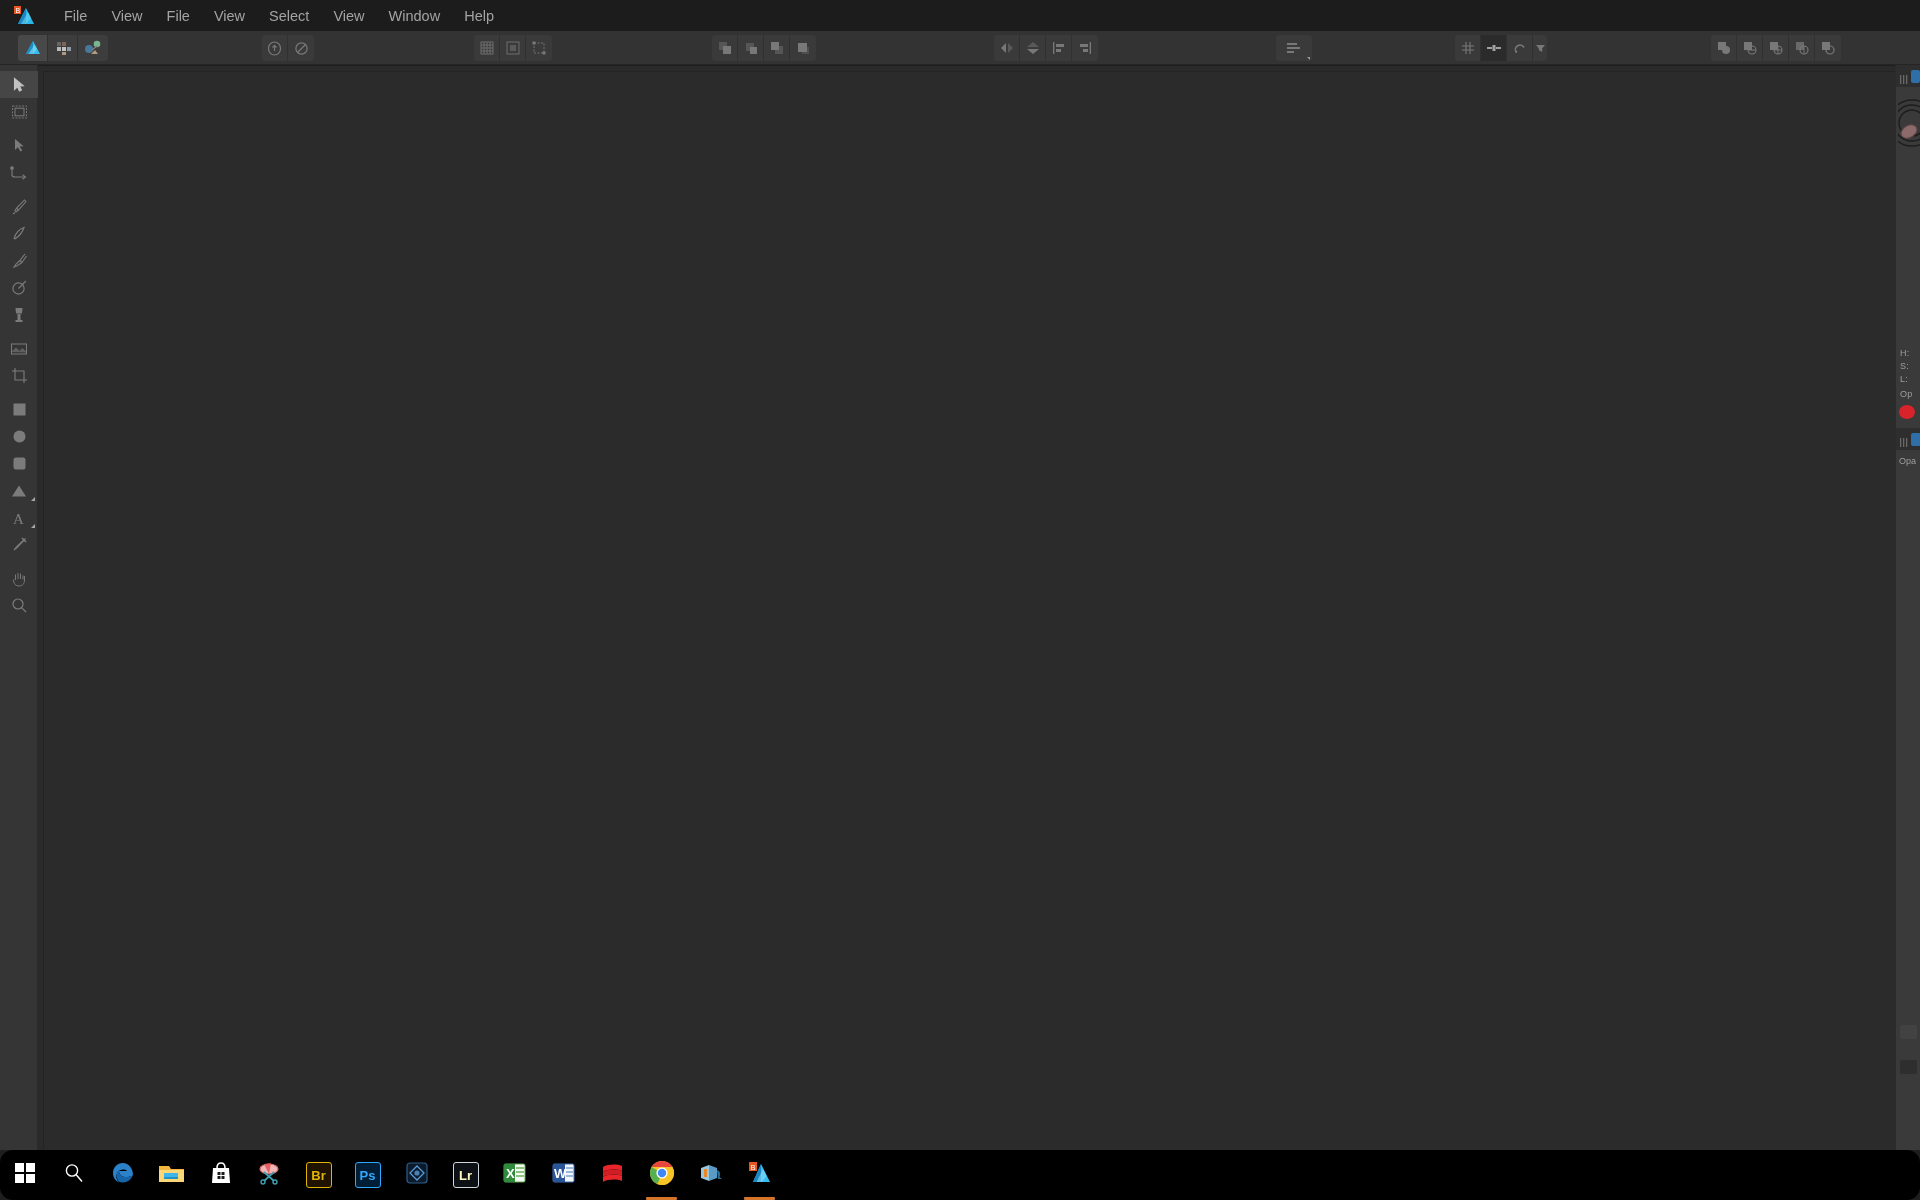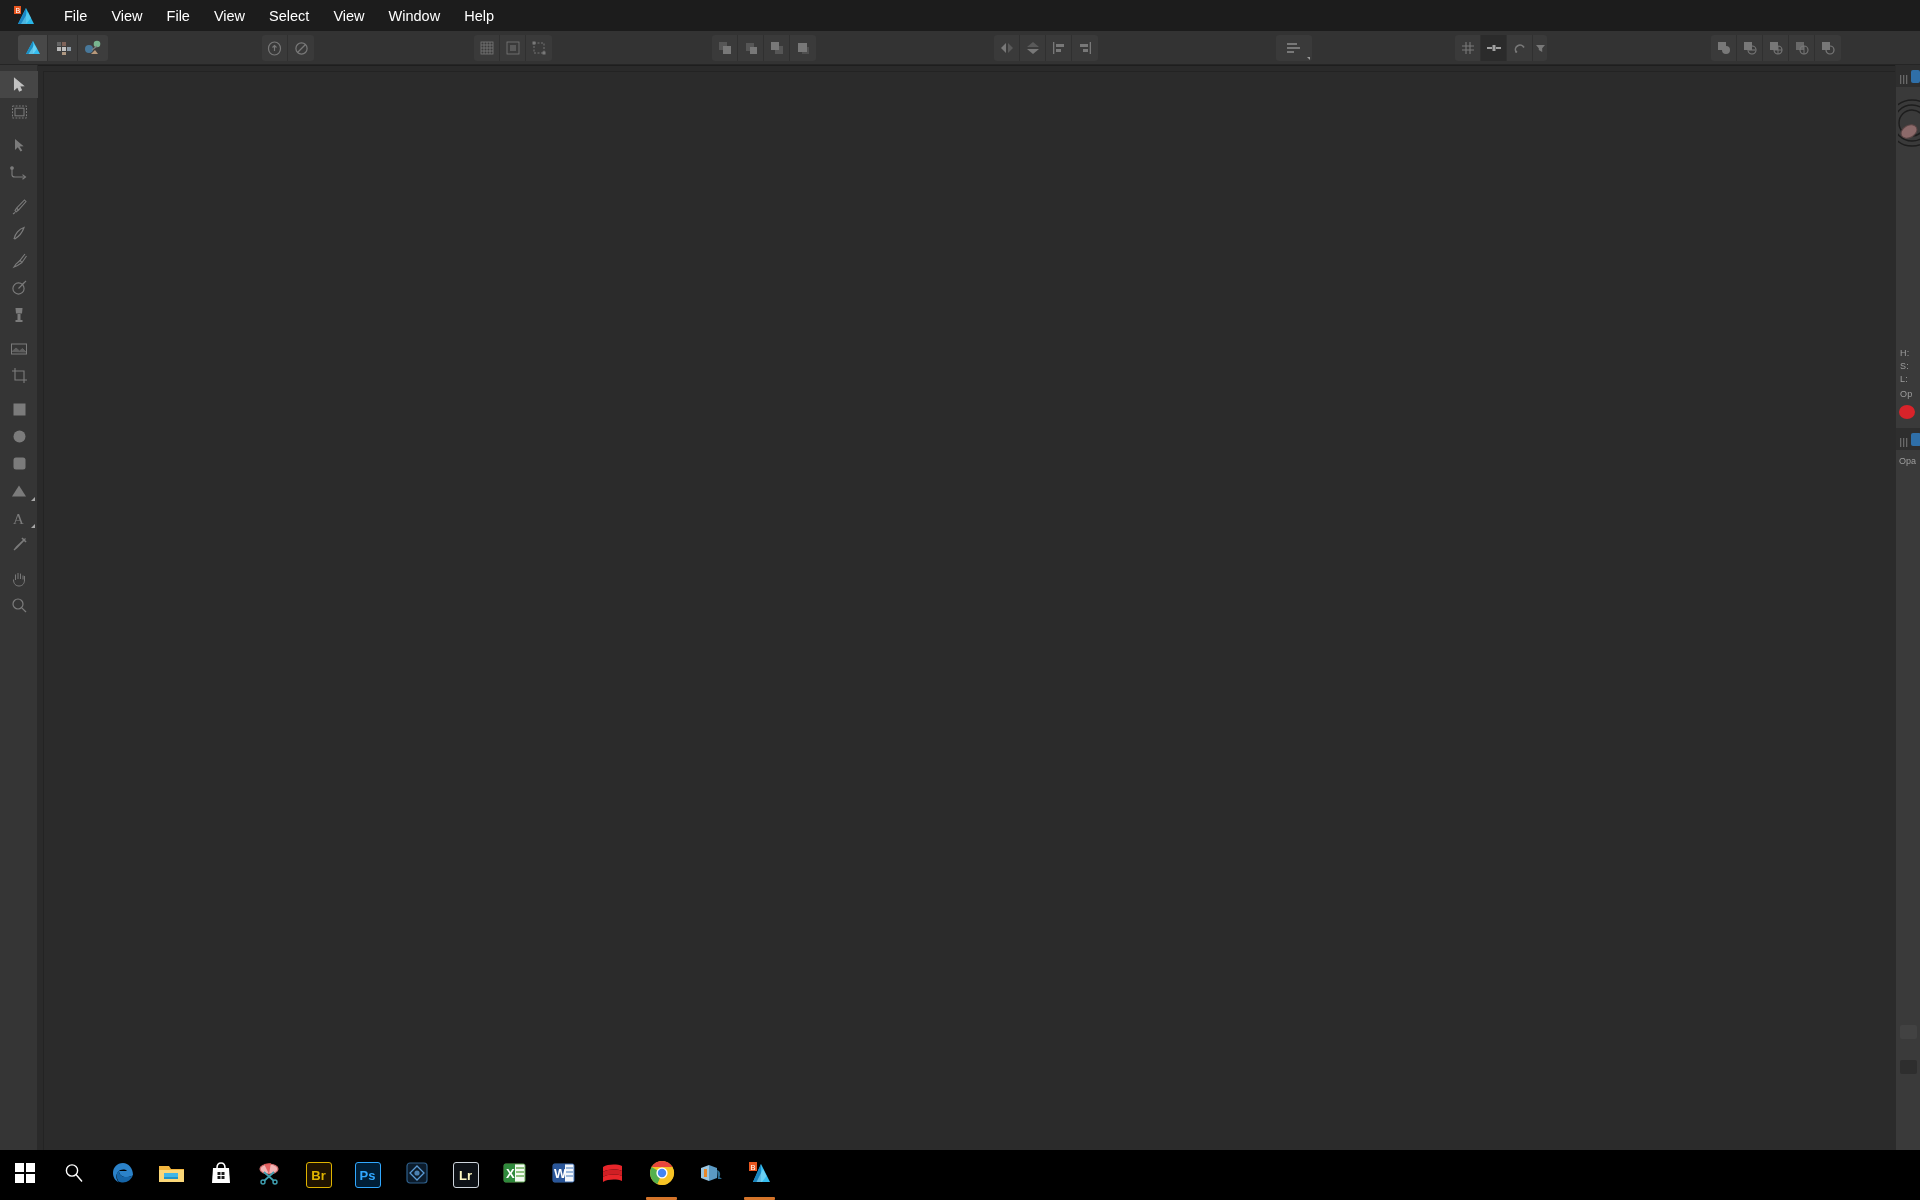--- a/index.html
+++ b/index.html
@@ -4,21 +4,21 @@
 <style>
   * { box-sizing: border-box; margin:0; padding:0; }
   html,body { width:1920px; height:1200px; overflow:hidden; background:#1e1e1e;
               font-family:"Liberation Sans", sans-serif; }
 
   
   #menubar{ position:absolute; left:0; top:0; width:1920px; height:31px;
             background:#1c1c1c; display:flex; align-items:center; }
   #applogo{ width:30px; height:24px; margin-left:8px; margin-right:14px;
             position:relative; flex:none; }
-  .menu-item{ color:#ffffff; font-size:14.5px; padding:4px 12px; line-height:16px;
+  .menu-item{ color:#a3a3a3; font-size:14.5px; padding:4px 12px; line-height:16px;
               white-space:nowrap; cursor:default; }
 
   
   #toolbar{ position:absolute; left:0; top:31px; width:1920px; height:34px;
             background:#333333; border-bottom:1px solid #252525; }
   .tb-group{ position:absolute; top:4px; height:26px; display:flex; align-items:stretch; }
   .tb-btn{ width:26px; height:26px; background:#3a3a3a; border-right:1px solid #303030;
            display:flex; align-items:center; justify-content:center; position:relative; }
   .tb-btn:last-child{ border-right:none; }
   .tb-btn.sel{ background:#2b2b2b; }
@@ -62,21 +62,21 @@
   #redswatch{ position:absolute; left:3px; top:340px; width:16px; height:14px;
               border-radius:50%; background:#d8232a; }
   .panel-head2{ position:absolute; left:0; top:363px; width:25px; height:22px;
                 background:#2e2e2e; display:flex; align-items:center; padding-left:3px;}
   .op-label{ position:absolute; left:3px; top:391px; color:#9d9d9d; font-size:9px; }
   .rp-icon{ position:absolute; left:4px; width:17px; height:14px; background:#424242;
             border-radius:2px; }
 
   
   #taskbar{ position:absolute; left:0; bottom:0; width:1920px; height:50px;
-            background:#000000; display:flex; align-items:center; }
+            background:#000000; display:flex; align-items:center;border-radius:13px; }
   .tbitem{ width:49px; height:50px; display:flex; align-items:center; justify-content:center;
            position:relative; }
   .tbitem .run{ position:absolute; bottom:0; left:9px; width:31px; height:3px;
                 background:#d4742a; border-radius:1px; }
   .appbox{ width:26px; height:26px; border-radius:3px; display:flex;
            align-items:center; justify-content:center; font-size:13px; font-weight:bold;
            font-family:"Liberation Sans", sans-serif; }
 </style>
 </head>
 <body>

